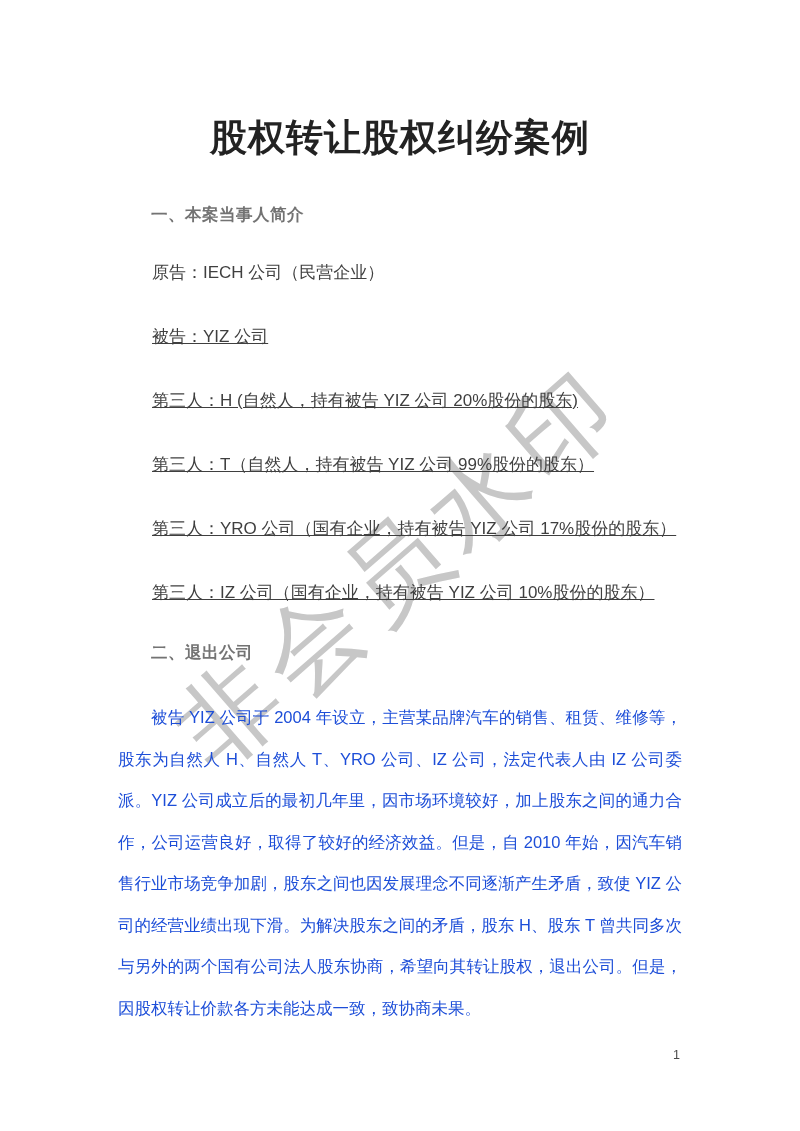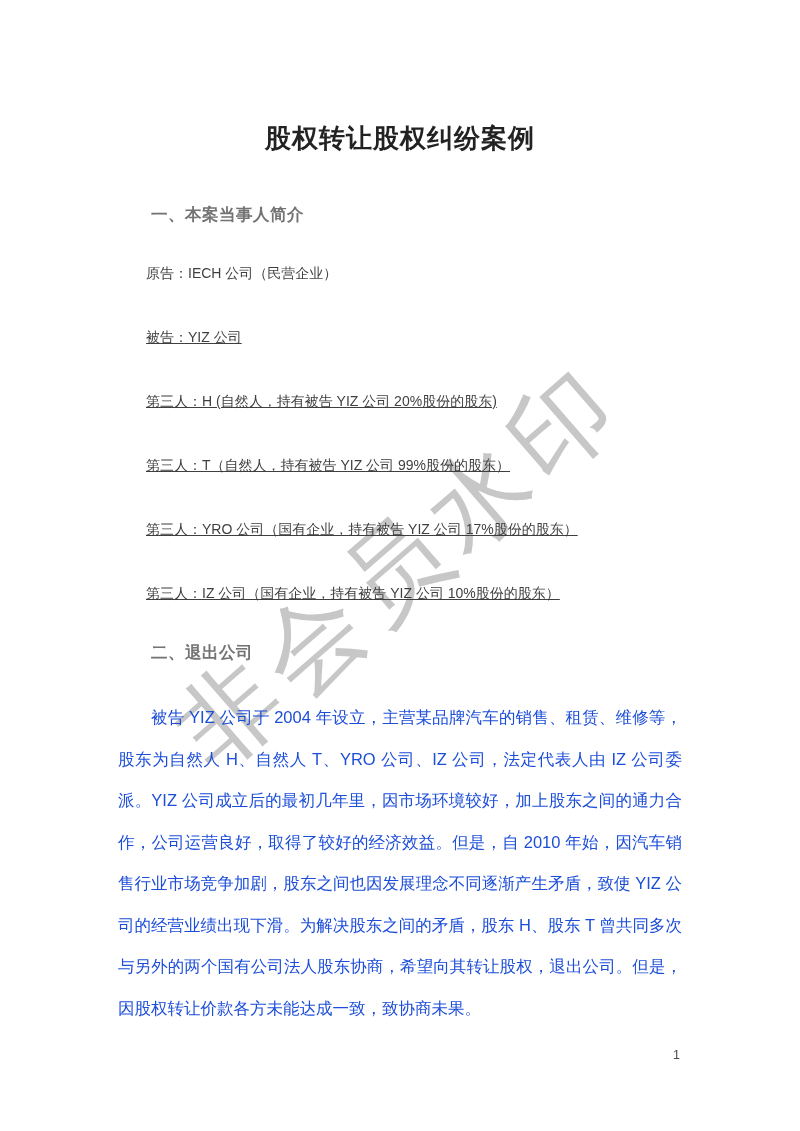--- a/index.html
+++ b/index.html
@@ -32,21 +32,21 @@
     position: absolute;
     left: 118px;
     width: 564px;
     top: 0;
     z-index: 1;
     color: #3f3f3f;
   }
   .doc-title {
     margin: 0;
     padding-top: 121px;
-    font-size: 26px;
+    font-size: 37px;
     line-height: 34px;
     font-weight: 700;
     text-align: center;
     color: #222222;
     letter-spacing: 1px;
   }
   .section-heading {
     margin: 0;
     font-size: 16.5px;
     line-height: 22px;
@@ -56,21 +56,21 @@
     letter-spacing: 0.5px;
   }
   .section-heading.first {
     margin-top: 48px;
   }
   .section-heading.second {
     margin-top: 37px;
   }
   .intro-line {
     margin: 0;
-    font-size: 14px;
+    font-size: 17px;
     line-height: 22px;
     text-indent: 2em;
     white-space: nowrap;
     color: #3f3f3f;
   }
   .intro-line.gap-first { margin-top: 37px; }
   .intro-line.gap { margin-top: 42px; text-decoration: underline; }
   .body-paragraph {
     margin: 34px 0 0 0;
     font-size: 16.5px;

